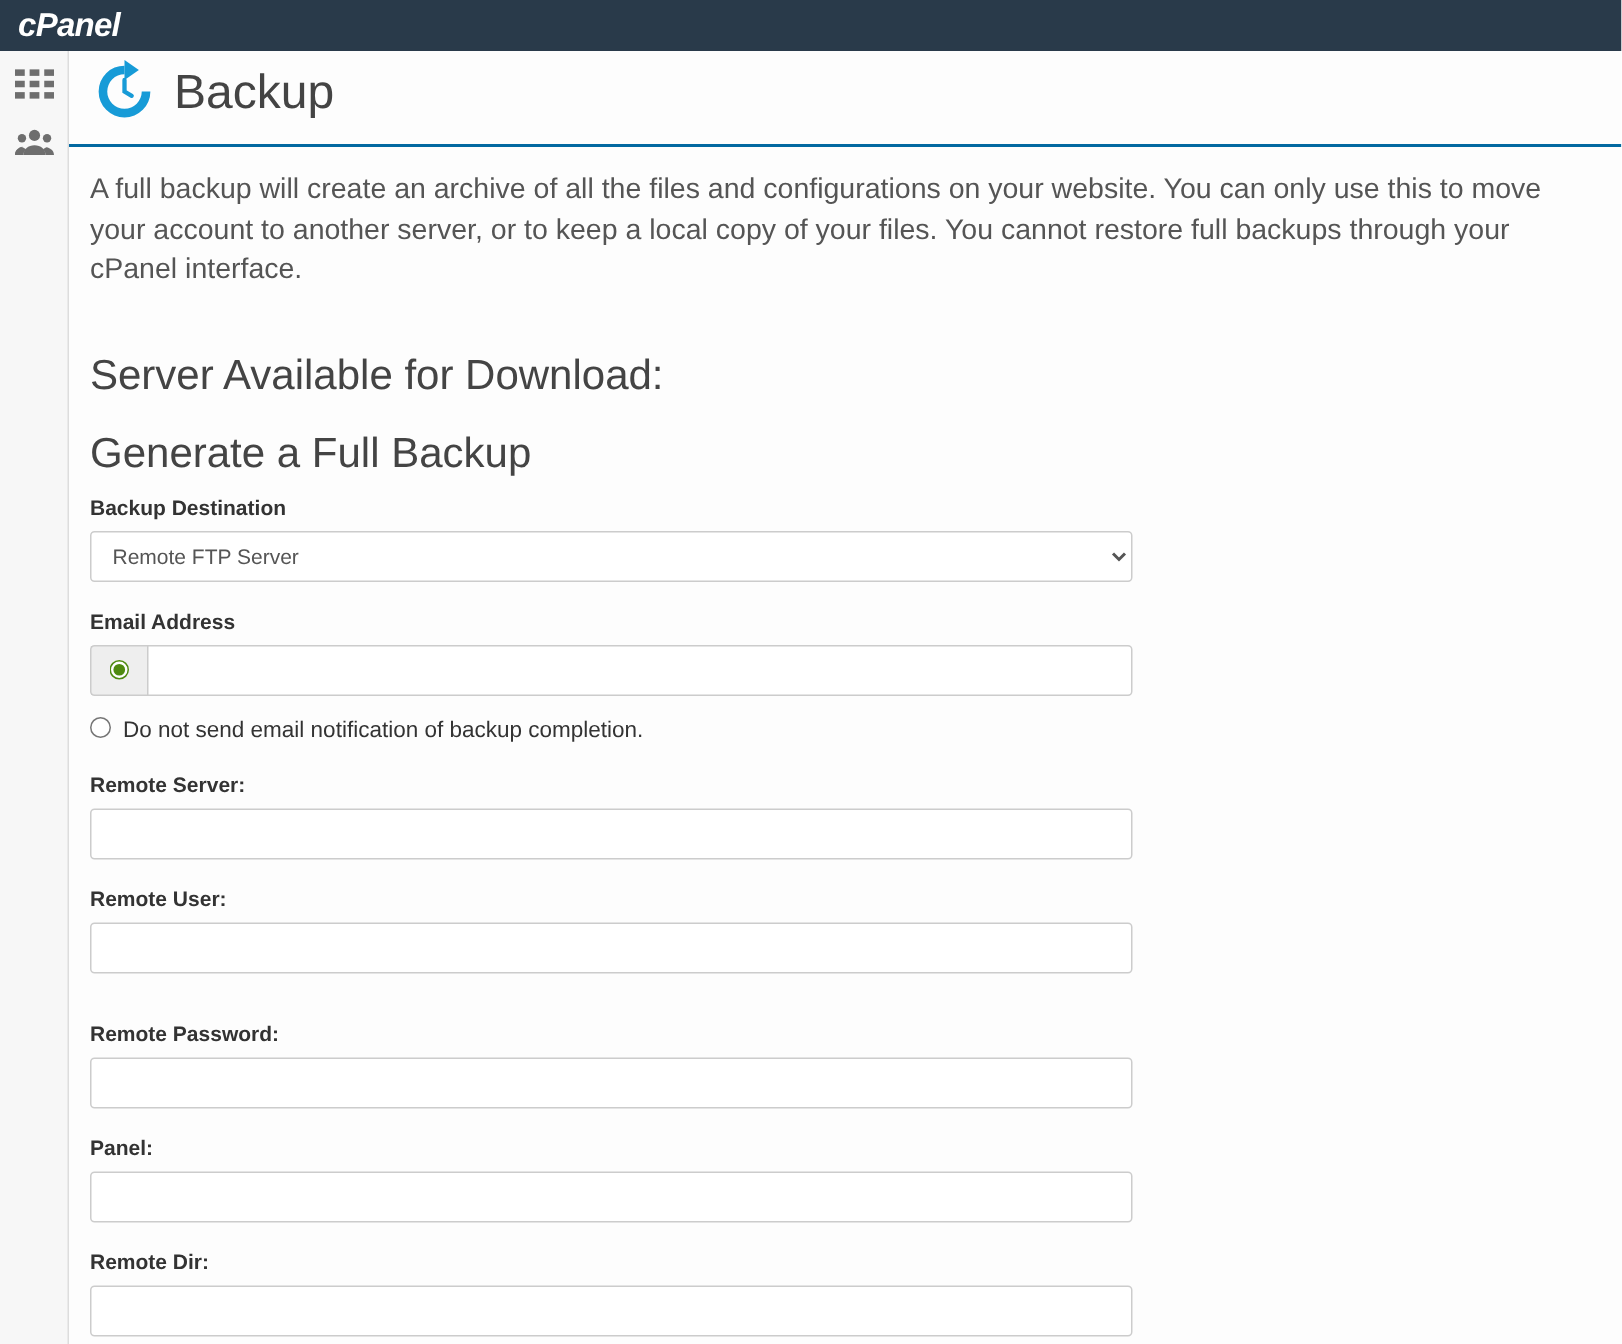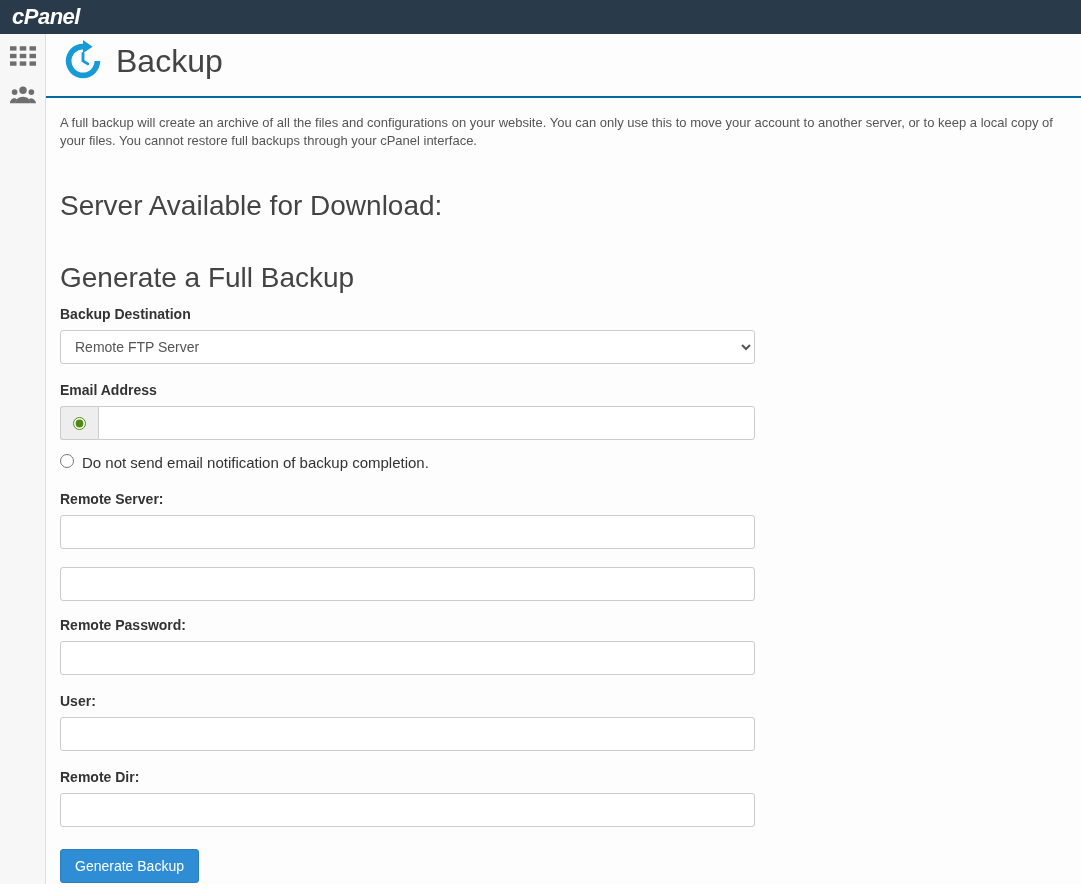--- a/index.html
+++ b/index.html
@@ -70,35 +70,35 @@
     color: #179bd7;
   }
   .page-header h1 {
     font-weight: 400;
     font-size: 32px;
     color: #444;
   }
   .desc {
     padding: 16px 14px 0 14px;
     color: #555;
-    font-size: 13px;
+    font-size: 19px;
     line-height: 1.4;
     max-width: 1060px;
   }
   .section {
     padding: 0 14px;
     max-width: 770px;
   }
   h2.subhead {
     font-weight: 400;
     font-size: 28px;
     color: #444;
     margin-top: 40px;
   }
-  h2.subhead.tight { margin-top: 40px; }
+  h2.subhead.tight { margin-top: 20px; }
   .form-group {
     margin-top: 12px;
   }
   .form-label {
     font-weight: 700;
     color: #333;
     font-size: 14px;
     display: block;
     margin-bottom: 8px;
   }
@@ -237,30 +237,31 @@
           <span>Do not send email notification of backup completion.</span>
         </div>
       </div>
 
       <div class="form-group" style="margin-top:20px;">
         <label class="form-label">Remote Server:</label>
         <input type="text" value="" style="">
       </div>
 
       <div class="form-group" style="margin-top:18px;">
-        <input type="text" value="" style="">
-      </div>
-
-      <div class="form-group" style="margin-top:16px;">
+        <label class="form-label">Remote User:</label>
+        <input type="text" value="" style="">
+      </div>
+
+      <div class="form-group" style="margin-top:32px;">
         <label class="form-label">Remote Password:</label>
         <input type="password" value="" style="">
       </div>
 
       <div class="form-group" style="margin-top:18px;">
-        <label class="form-label">User:</label>
+        <label class="form-label">Panel:</label>
         <input type="text" value="" style="">
       </div>
 
       <div class="form-group" style="margin-top:18px;">
         <label class="form-label">Remote Dir:</label>
         <input type="text" value="" style="">
       </div>
 
       <button class="btn-primary">Generate Backup</button>
     </div>

